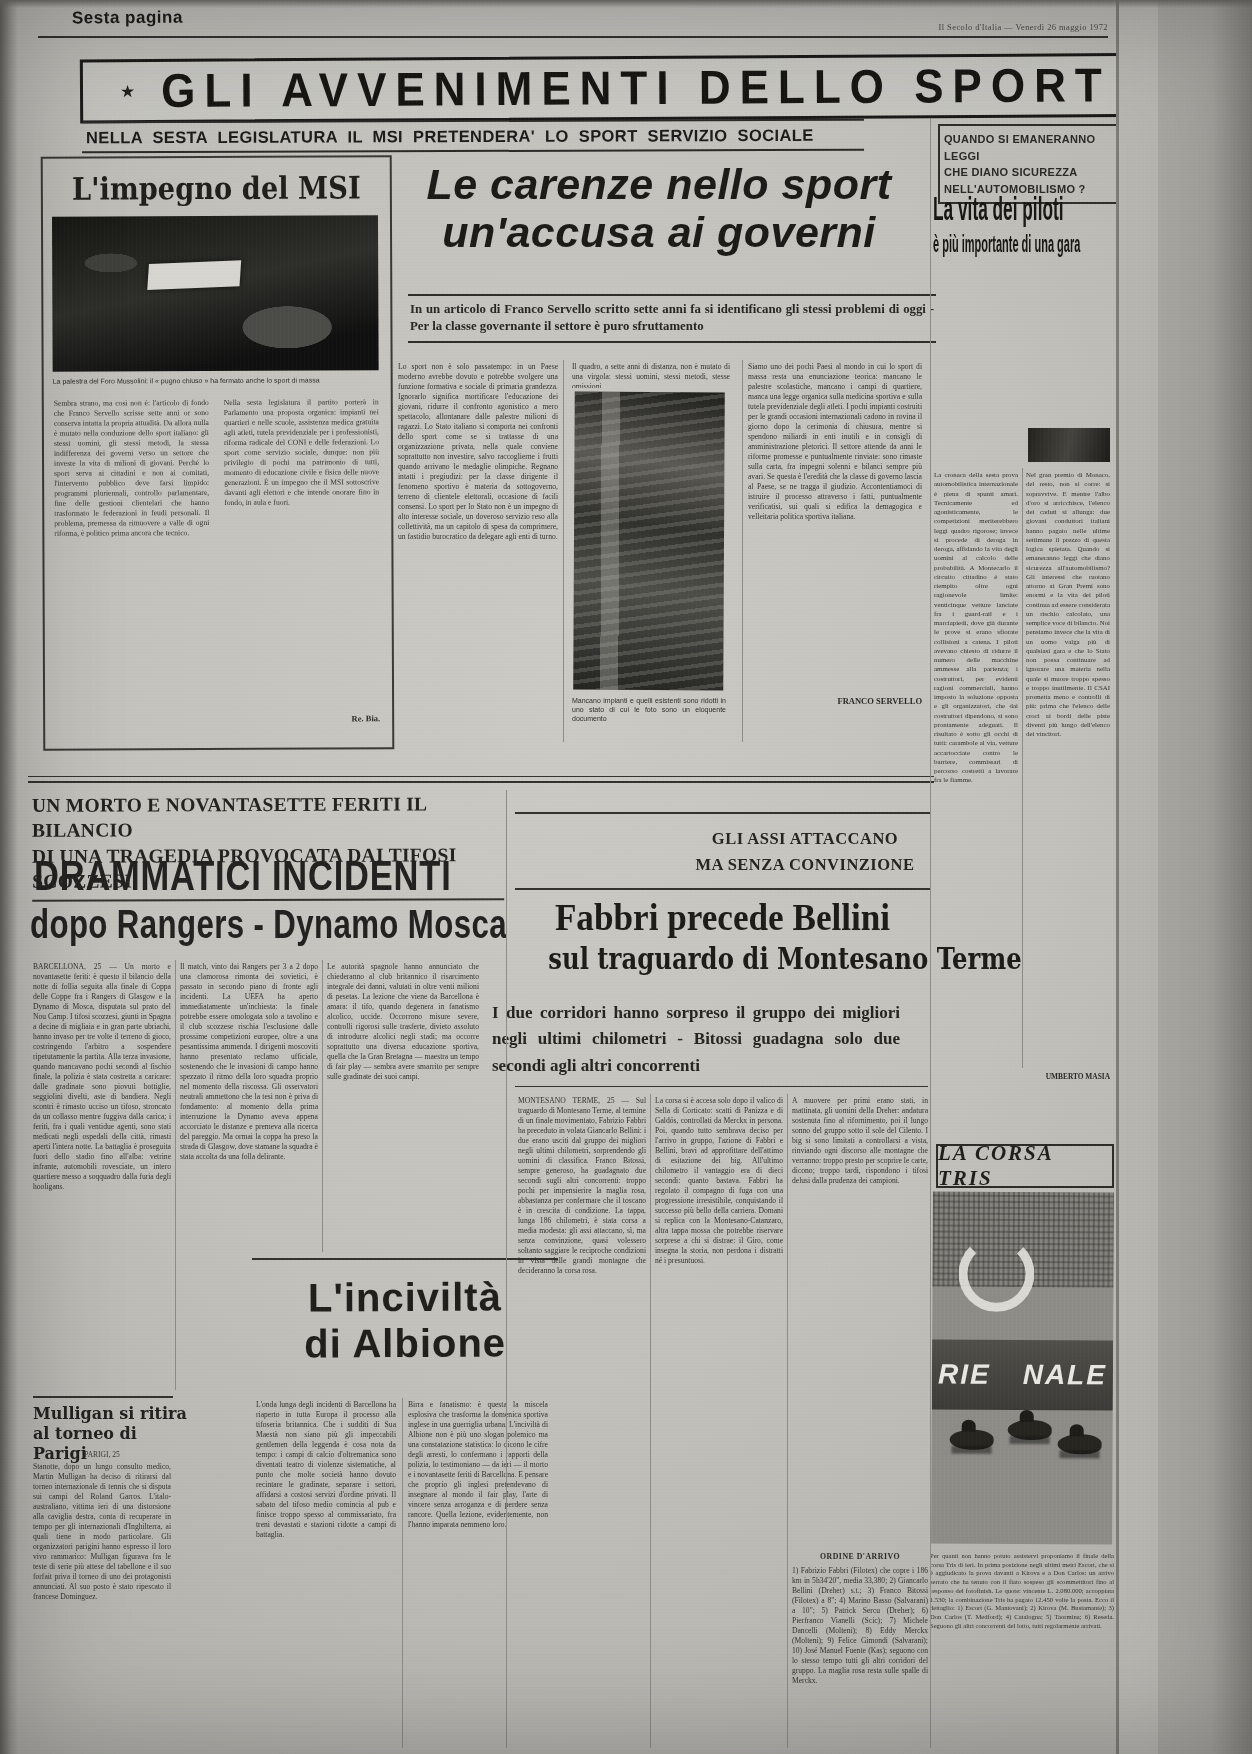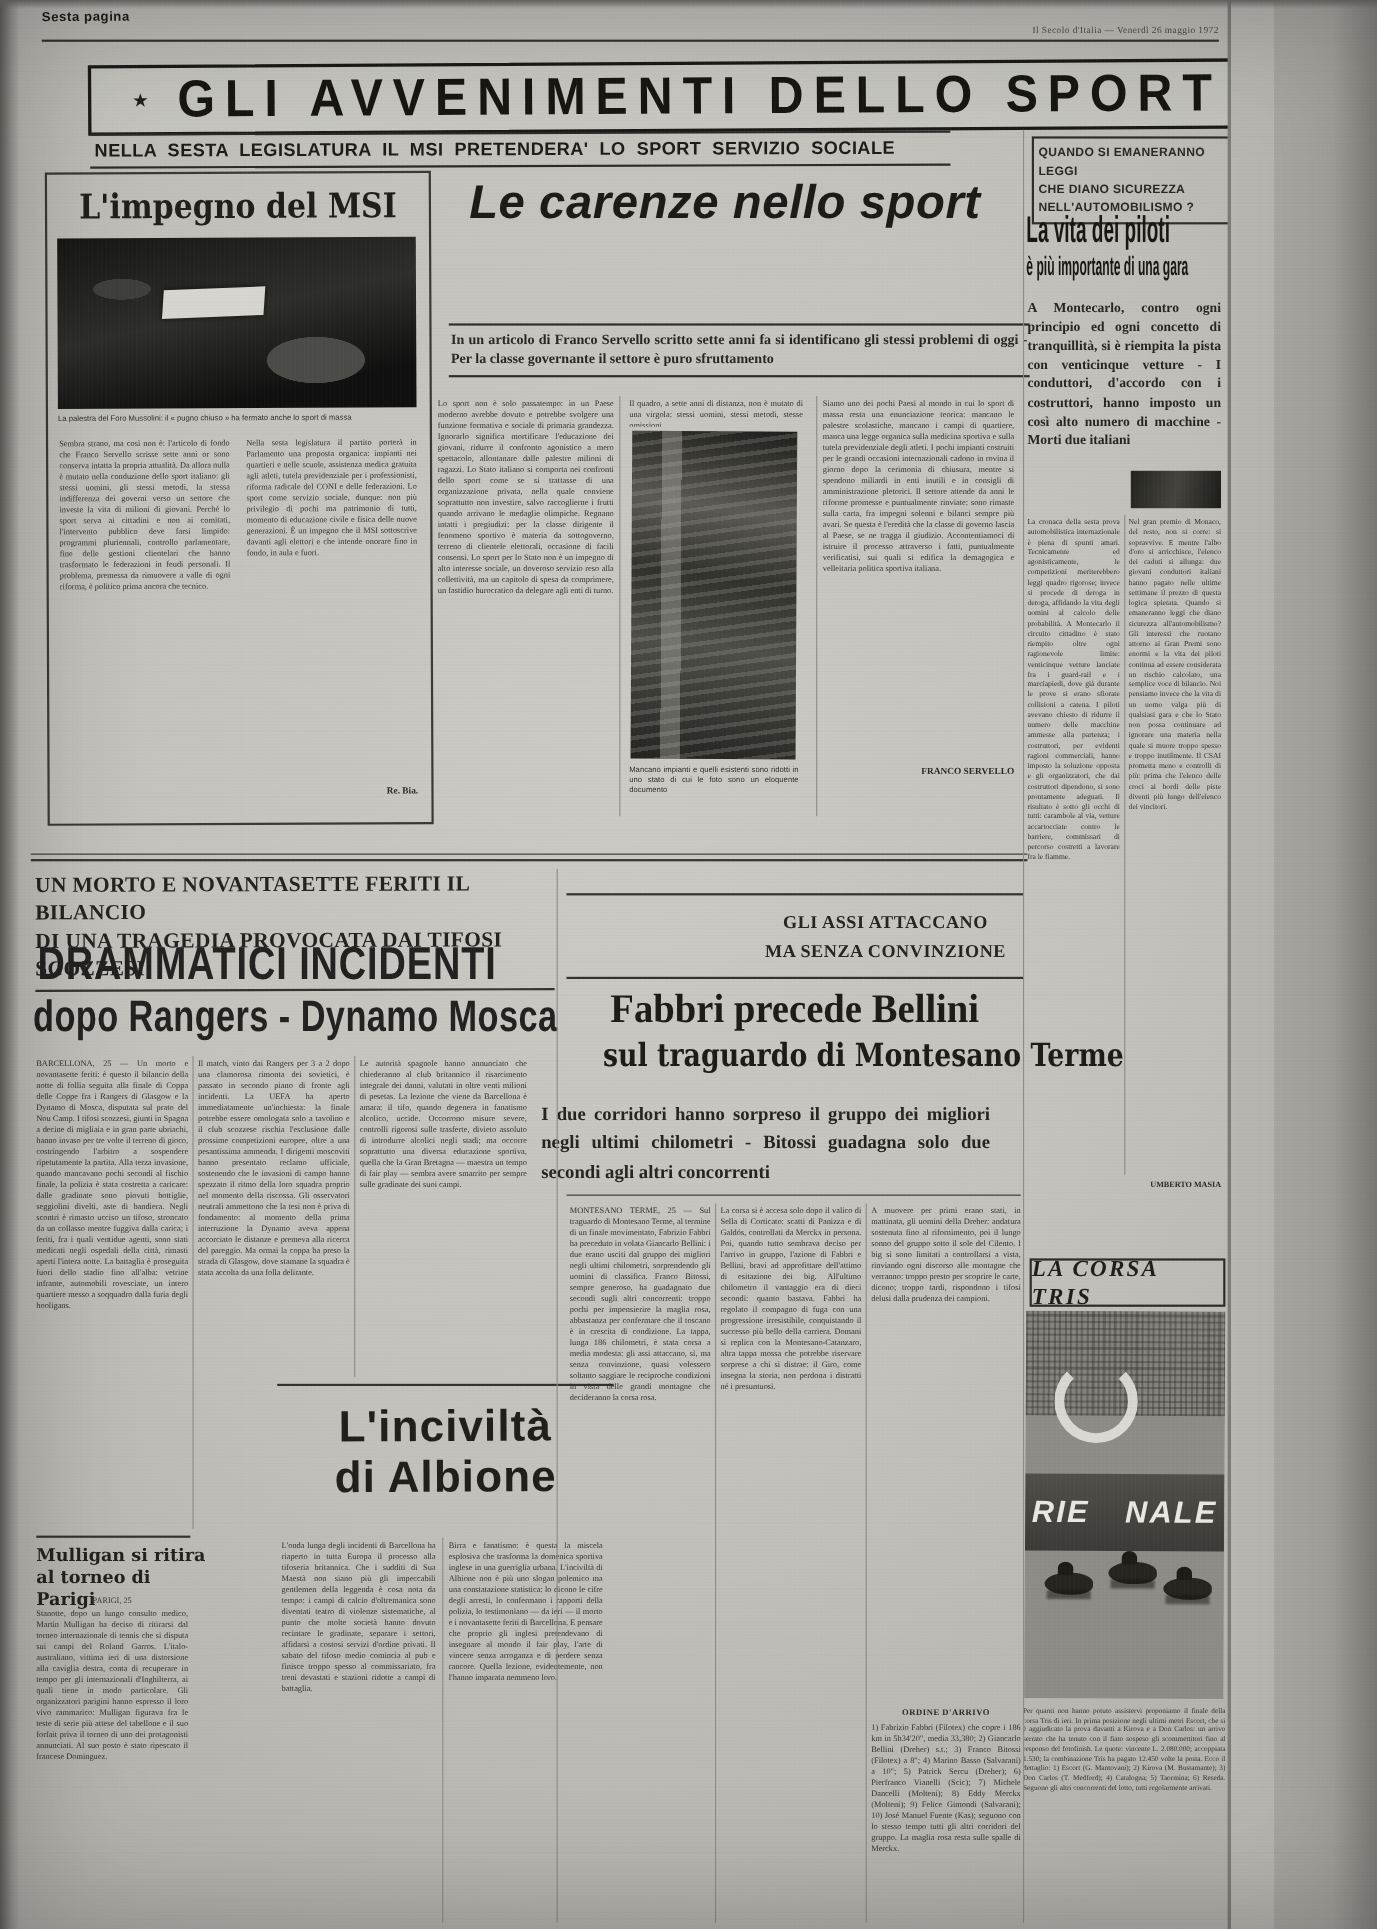--- a/index.html
+++ b/index.html
@@ -16,22 +16,22 @@
           repeating-linear-gradient(90deg, rgba(255,255,255,.03) 0 1px, transparent 1px 4px);}
   .edge-left{left:0;top:0;width:18px;height:1754px;
         background:linear-gradient(90deg,#63625e,#9b9a95 60%,transparent);}
   .edge-top{left:0;top:0;width:1252px;height:8px;
         background:linear-gradient(#706f6b,transparent);}
   .edge-right{left:1116px;top:0;width:136px;height:1754px;
         background:linear-gradient(90deg,#7d7c77 0 3px,#b7b6b1 3px 42px,#a8a7a2 42px 95px,#8b8a85);}
   .hrule{background:#33322e;}
 
   
-  .section-label{font-family:"Liberation Sans",sans-serif;font-weight:bold;font-size:12px;
-        letter-spacing:.5px;color:#1d1c1a;transform:rotate(-.4deg);}
+  .section-label{font-family:"Liberation Sans",sans-serif;font-weight:bold;font-size:17px;
+        letter-spacing:.5px;color:#1d1c1a;transform:rotate(-.4deg);margin-left:34px;}
   .issue-info{font-family:"Liberation Serif",serif;font-size:8.5px;color:#4a4946;letter-spacing:.4px;}
 
   
   .banner{left:80px;top:56px;width:1106px;height:58px;border:3px solid #1b1a18;
         display:flex;align-items:center;justify-content:center;gap:26px;
         background:rgba(210,209,204,.35);transform:rotate(-.35deg);}
   .banner-title{font-family:"Liberation Sans",sans-serif;font-weight:bold;font-size:44px;
         letter-spacing:9px;color:#171613;transform:scaleY(1.08);white-space:nowrap;}
   .banner-star{font-size:17px;color:#21201d;}
 
@@ -207,36 +207,36 @@
       <div class="msi-sign"></div>
     </div>
     <div class="msi-cap cap">La palestra del Foro Mussolini: il « pugno chiuso » ha fermato anche lo sport di massa</div>
     <div class="msi-col1 btxt">Sembra strano, ma così non è: l'articolo di fondo che Franco Servello scrisse sette anni or sono conserva intatta la propria attualità. Da allora nulla è mutato nella conduzione dello sport italiano: gli stessi uomini, gli stessi metodi, la stessa indifferenza dei governi verso un settore che investe la vita di milioni di giovani. Perché lo sport serva ai cittadini e non ai comitati, l'intervento pubblico deve farsi limpido: programmi pluriennali, controllo parlamentare, fine delle gestioni clientelari che hanno trasformato le federazioni in feudi personali. Il problema, premessa da rimuovere a valle di ogni riforma, è politico prima ancora che tecnico.</div>
     <div class="msi-col2 btxt">Nella sesta legislatura il partito porterà in Parlamento una proposta organica: impianti nei quartieri e nelle scuole, assistenza medica gratuita agli atleti, tutela previdenziale per i professionisti, riforma radicale del CONI e delle federazioni. Lo sport come servizio sociale, dunque: non più privilegio di pochi ma patrimonio di tutti, momento di educazione civile e fisica delle nuove generazioni. È un impegno che il MSI sottoscrive davanti agli elettori e che intende onorare fino in fondo, in aula e fuori.</div>
     <div class="msi-byline byline">Re. Bia.</div>
   </div>
 
   <div class="abs car-title">
     <div>Le carenze nello sport</div>
+    <div>un'accusa ai governi</div>
   </div>
   <div class="abs car-stand">In un articolo di Franco Servello scritto sette anni fa si identificano gli stessi problemi di oggi - Per la classe governante il settore è puro sfruttamento</div>
   <div class="abs car-col1 btxt">Lo sport non è solo passatempo: in un Paese moderno avrebbe dovuto e potrebbe svolgere una funzione formativa e sociale di primaria grandezza. Ignorarlo significa mortificare l'educazione dei giovani, ridurre il confronto agonistico a mero spettacolo, allontanare dalle palestre milioni di ragazzi. Lo Stato italiano si comporta nei confronti dello sport come se si trattasse di una organizzazione privata, nella quale conviene soprattutto non investire, salvo raccoglierne i frutti quando arrivano le medaglie olimpiche. Regnano intatti i pregiudizi: per la classe dirigente il fenomeno sportivo è materia da sottogoverno, terreno di clientele elettorali, occasione di facili consensi. Lo sport per lo Stato non è un impegno di alto interesse sociale, un doveroso servizio reso alla collettività, ma un capitolo di spesa da comprimere, un fastidio burocratico da delegare agli enti di turno.</div>
   <div class="abs car-col2top btxt">Il quadro, a sette anni di distanza, non è mutato di una virgola: stessi uomini, stessi metodi, stesse omissioni.</div>
   <div class="abs car-photo"></div>
   <div class="abs car-cap cap">Mancano impianti e quelli esistenti sono ridotti in uno stato di cui le foto sono un eloquente documento</div>
   <div class="abs car-col3 btxt">Siamo uno dei pochi Paesi al mondo in cui lo sport di massa resta una enunciazione teorica: mancano le palestre scolastiche, mancano i campi di quartiere, manca una legge organica sulla medicina sportiva e sulla tutela previdenziale degli atleti. I pochi impianti costruiti per le grandi occasioni internazionali cadono in rovina il giorno dopo la cerimonia di chiusura, mentre si spendono miliardi in enti inutili e in consigli di amministrazione pletorici. Il settore attende da anni le riforme promesse e puntualmente rinviate: sono rimaste sulla carta, fra impegni solenni e bilanci sempre più avari. Se questa è l'eredità che la classe di governo lascia al Paese, se ne tragga il giudizio. Accontentiamoci di istruire il processo attraverso i fatti, puntualmente verificatisi, sui quali si edifica la demagogica e velleitaria politica sportiva italiana.</div>
   <div class="abs car-byline byline">FRANCO SERVELLO</div>
 
   <div class="abs box-kicker">
     <div>QUANDO SI EMANERANNO LEGGI</div>
     <div>CHE DIANO SICUREZZA NELL'AUTOMOBILISMO ?</div>
   </div>
   <div class="abs pil-title1">La vita dei piloti</div>
   <div class="abs pil-title2">è più importante di una gara</div>
-  <div class="abs pil-stand">A Montecarlo, contro ogni principio ed ogni concetto di tranquillità, si è riempita la pista con venticinque vetture - I conduttori, d'accordo con i costruttori, hanno imposto un così alto numero di macchine - Morti due italiani</div>
   <div class="abs pil-photo"></div>
   <div class="abs pil-col1 btxt btxt-sm">La cronaca della sesta prova automobilistica internazionale è piena di spunti amari. Tecnicamente ed agonisticamente, le competizioni meriterebbero leggi quadro rigorose; invece si procede di deroga in deroga, affidando la vita degli uomini al calcolo delle probabilità. A Montecarlo il circuito cittadino è stato riempito oltre ogni ragionevole limite: venticinque vetture lanciate fra i guard-rail e i marciapiedi, dove già durante le prove si erano sfiorate collisioni a catena. I piloti avevano chiesto di ridurre il numero delle macchine ammesse alla partenza; i costruttori, per evidenti ragioni commerciali, hanno imposto la soluzione opposta e gli organizzatori, che dai costruttori dipendono, si sono prontamente adeguati. Il risultato è sotto gli occhi di tutti: carambole al via, vetture accartocciate contro le barriere, commissari di percorso costretti a lavorare fra le fiamme.</div>
   <div class="abs pil-col2 btxt btxt-sm">Nel gran premio di Monaco, del resto, non si corre: si sopravvive. E mentre l'albo d'oro si arricchisce, l'elenco dei caduti si allunga: due giovani conduttori italiani hanno pagato nelle ultime settimane il prezzo di questa logica spietata. Quando si emaneranno leggi che diano sicurezza all'automobilismo? Gli interessi che ruotano attorno ai Gran Premi sono enormi e la vita dei piloti continua ad essere considerata un rischio calcolato, una semplice voce di bilancio. Noi pensiamo invece che la vita di un uomo valga più di qualsiasi gara e che lo Stato non possa continuare ad ignorare una materia nella quale si muore troppo spesso e troppo inutilmente. Il CSAI prometta meno e controlli di più: prima che l'elenco delle croci ai bordi delle piste diventi più lungo dell'elenco dei vincitori.</div>
   <div class="abs pil-byline byline">UMBERTO MASIA</div>
 
   <div class="abs inc-rule"></div>
   <div class="abs inc-kicker">
     <div>UN MORTO E NOVANTASETTE FERITI IL BILANCIO</div>
     <div>DI UNA TRAGEDIA PROVOCATA DAI TIFOSI SCOZZESI</div>
   </div>

